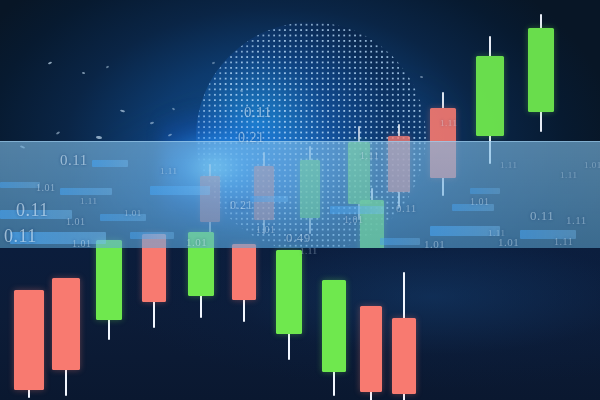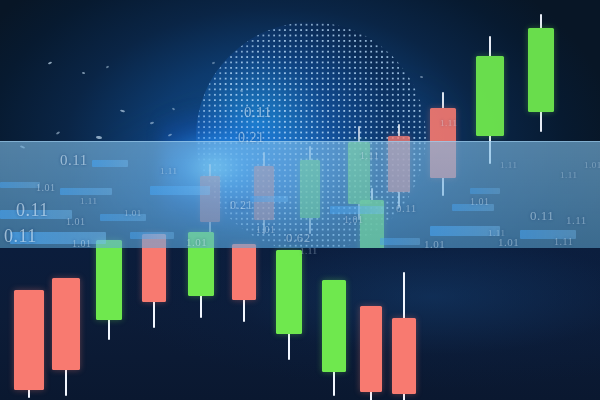--- a/index.html
+++ b/index.html
@@ -329,21 +329,21 @@
       <div class="ghostnum" style="left: 36px; top: 182px; font-size: 10px; opacity: 0.62;">1.01</div>
       <div class="ghostnum" style="left: 80px; top: 196px; font-size: 9px; opacity: 0.55;">1.11</div>
       <div class="ghostnum" style="left: 16px; top: 200px; font-size: 18px; opacity: 0.82;">0.11</div>
       <div class="ghostnum" style="left: 66px; top: 216px; font-size: 10px; opacity: 0.6;">1.01</div>
       <div class="ghostnum" style="left: 4px; top: 226px; font-size: 18px; opacity: 0.85;">0.11</div>
       <div class="ghostnum" style="left: 72px; top: 238px; font-size: 10px; opacity: 0.58;">1.01</div>
       <div class="ghostnum" style="left: 124px; top: 208px; font-size: 9px; opacity: 0.55;">1.01</div>
       <div class="ghostnum" style="left: 186px; top: 236px; font-size: 11px; opacity: 0.6;">1.01</div>
       <div class="ghostnum" style="left: 230px; top: 198px; font-size: 12px; opacity: 0.62;">0.21</div>
       <div class="ghostnum" style="left: 256px; top: 224px; font-size: 10px; opacity: 0.55;">1.01</div>
-      <div class="ghostnum" style="left: 286px; top: 230px; font-size: 13px; opacity: 0.58;">0.62</div>
+      <div class="ghostnum" style="left: 286px; top: 230px; font-size: 13px; opacity: 0.58;">0.49</div>
       <div class="ghostnum" style="left: 344px; top: 214px; font-size: 10px; opacity: 0.55;">1.01</div>
       <div class="ghostnum" style="left: 300px; top: 246px; font-size: 9px; opacity: 0.5;">1.11</div>
       <div class="ghostnum" style="left: 396px; top: 202px; font-size: 11px; opacity: 0.58;">0.11</div>
       <div class="ghostnum" style="left: 424px; top: 238px; font-size: 11px; opacity: 0.58;">1.01</div>
       <div class="ghostnum" style="left: 470px; top: 196px; font-size: 10px; opacity: 0.55;">1.01</div>
       <div class="ghostnum" style="left: 530px; top: 208px; font-size: 13px; opacity: 0.62;">0.11</div>
       <div class="ghostnum" style="left: 566px; top: 214px; font-size: 11px; opacity: 0.55;">1.11</div>
       <div class="ghostnum" style="left: 554px; top: 236px; font-size: 10px; opacity: 0.52;">1.11</div>
       <div class="ghostnum" style="left: 498px; top: 236px; font-size: 11px; opacity: 0.58;">1.01</div>
       <div class="ghostnum" style="left: 488px; top: 228px; font-size: 9px; opacity: 0.48;">1.11</div>

